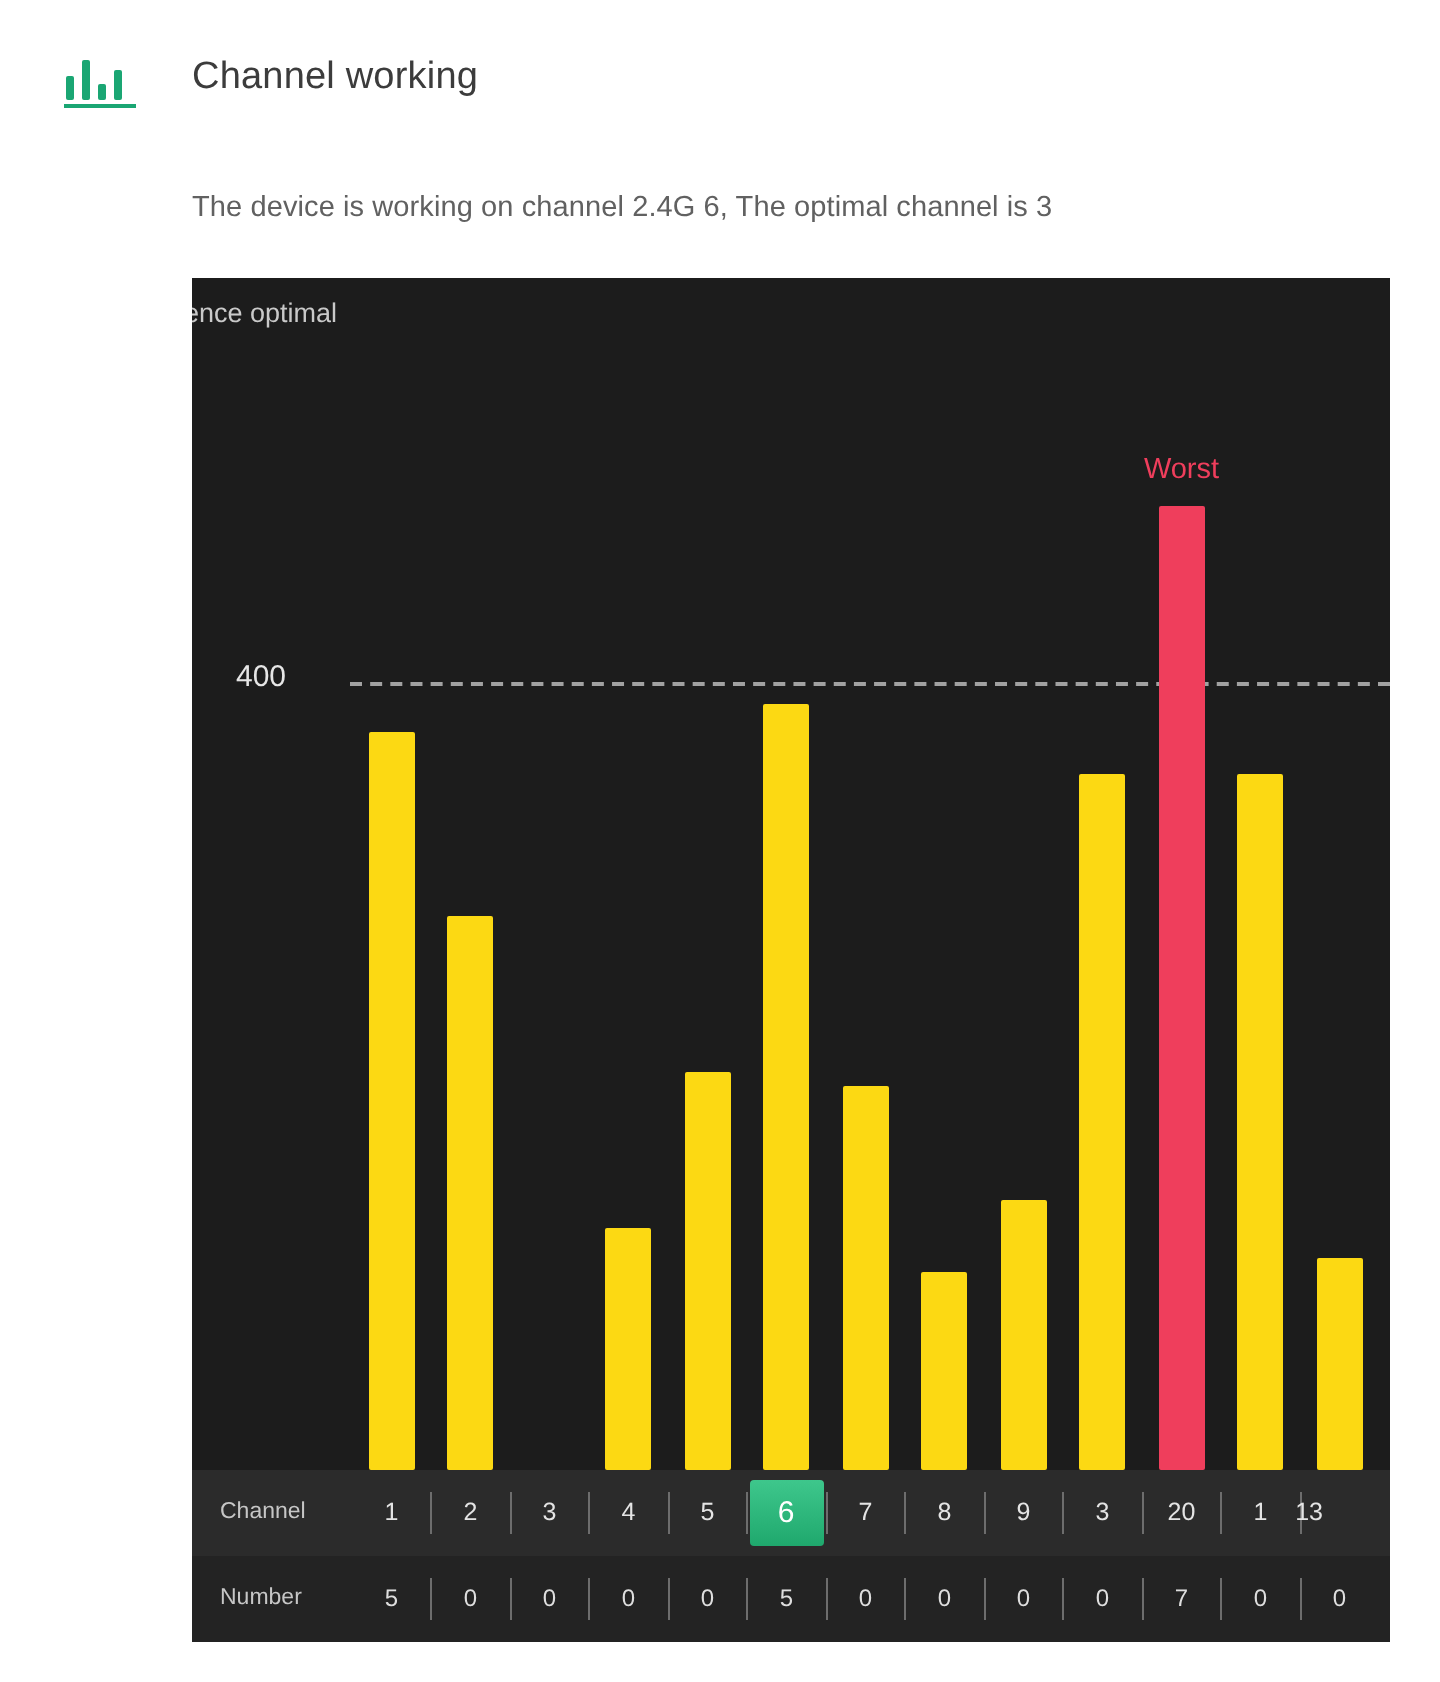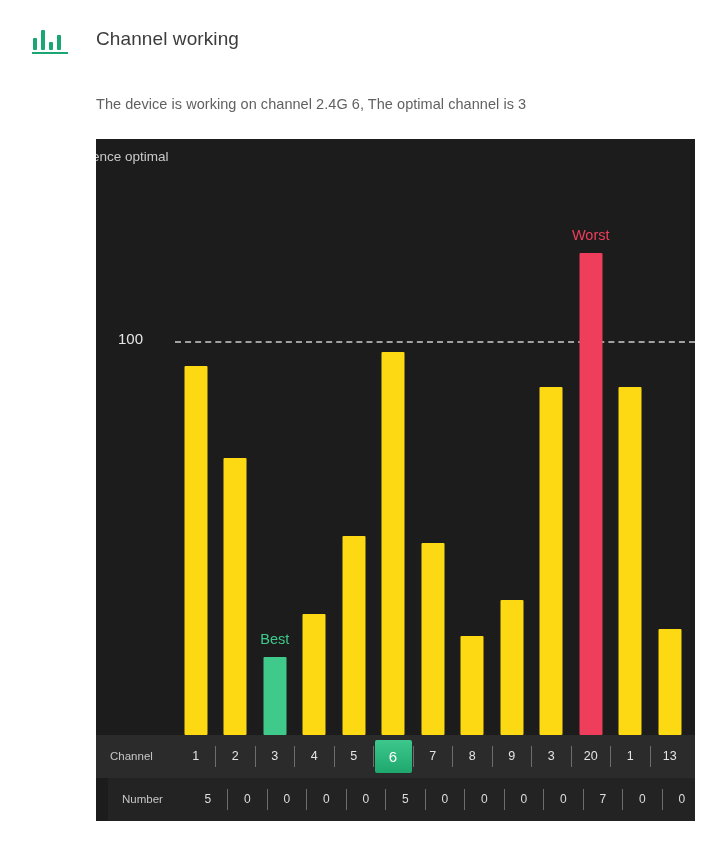--- a/index.html
+++ b/index.html
@@ -150,21 +150,21 @@
     width: 599px;
     height: 86px;
   }
   .table-row {
     position: absolute;
     left: 0;
     width: 599px;
     height: 43px;
   }
   .row-channel { top: 0; background: #2b2b2b; }
-  .row-number  { top: 43px; background: #232323; margin-left: 12px; }
+  .row-number  { top: 43px; background: #232323; }
   .row-head {
     position: absolute;
     left: 14px;
     top: 0;
     height: 43px;
     line-height: 43px;
     font-size: 11.5px;
     color: #c6c6c6;
   }
   .cell {
@@ -219,33 +219,29 @@
     <div class="page-title">Channel working</div>
   </div>
 
   <div class="subtitle">The device is working on channel 2.4G 6, The optimal channel is 3</div>
 
   <div class="chart-panel">
 
     <div class="axis-label">ence optimal</div>
 
     <div class="threshold"></div>
-    <div class="threshold-label">100</div>
+    <div class="threshold-label">400</div>
 
     <div class="plot">
 
     <div class="bar-slot" style="left: 80px;">
           <div class="bar" style="height: 369px; background: rgb(252, 217, 19);"></div>
         </div>
         <div class="bar-slot" style="left: 119.5px;">
           <div class="bar" style="height: 277px; background: rgb(252, 217, 19);"></div>
-        </div>
-        <div class="bar-slot" style="left: 159px;">
-          <div class="bar" style="height: 78px; background: rgb(63, 201, 139);"></div>
-          <div class="tag" style="bottom: 88px; color: rgb(63, 201, 139);">Best</div>
         </div>
         <div class="bar-slot" style="left: 198.5px;">
           <div class="bar" style="height: 121px; background: rgb(252, 217, 19);"></div>
         </div>
         <div class="bar-slot" style="left: 238px;">
           <div class="bar" style="height: 199px; background: rgb(252, 217, 19);"></div>
         </div>
         <div class="bar-slot" style="left: 277.5px;">
           <div class="bar" style="height: 383px; background: rgb(252, 217, 19);"></div>
         </div>
@@ -295,21 +291,21 @@
           <div class="cell" style="left: 356.5px;">8</div>
           <div class="divider" style="left: 395.5px;"></div>
           <div class="cell" style="left: 396px;">9</div>
           <div class="divider" style="left: 435px;"></div>
           <div class="cell" style="left: 435.5px;">3</div>
           <div class="divider" style="left: 474.5px;"></div>
           <div class="cell" style="left: 475px;">20</div>
           <div class="divider" style="left: 514px;"></div>
           <div class="cell" style="left: 514.5px;">1</div>
           <div class="divider" style="left: 553.5px;"></div>
-          <div class="cell" style="left: 554px;">13</div>
+          <div class="cell" style="left: 526px; text-align: right;">13</div>
         </div>
       <div class="table-row row-number">
         <div class="row-head">Number</div>
       <div class="cell num" style="left: 80px;">5</div>
           <div class="divider" style="left: 119px;"></div>
           <div class="cell num" style="left: 119.5px;">0</div>
           <div class="divider" style="left: 158.5px;"></div>
           <div class="cell num" style="left: 159px;">0</div>
           <div class="divider" style="left: 198px;"></div>
           <div class="cell num" style="left: 198.5px;">0</div>

